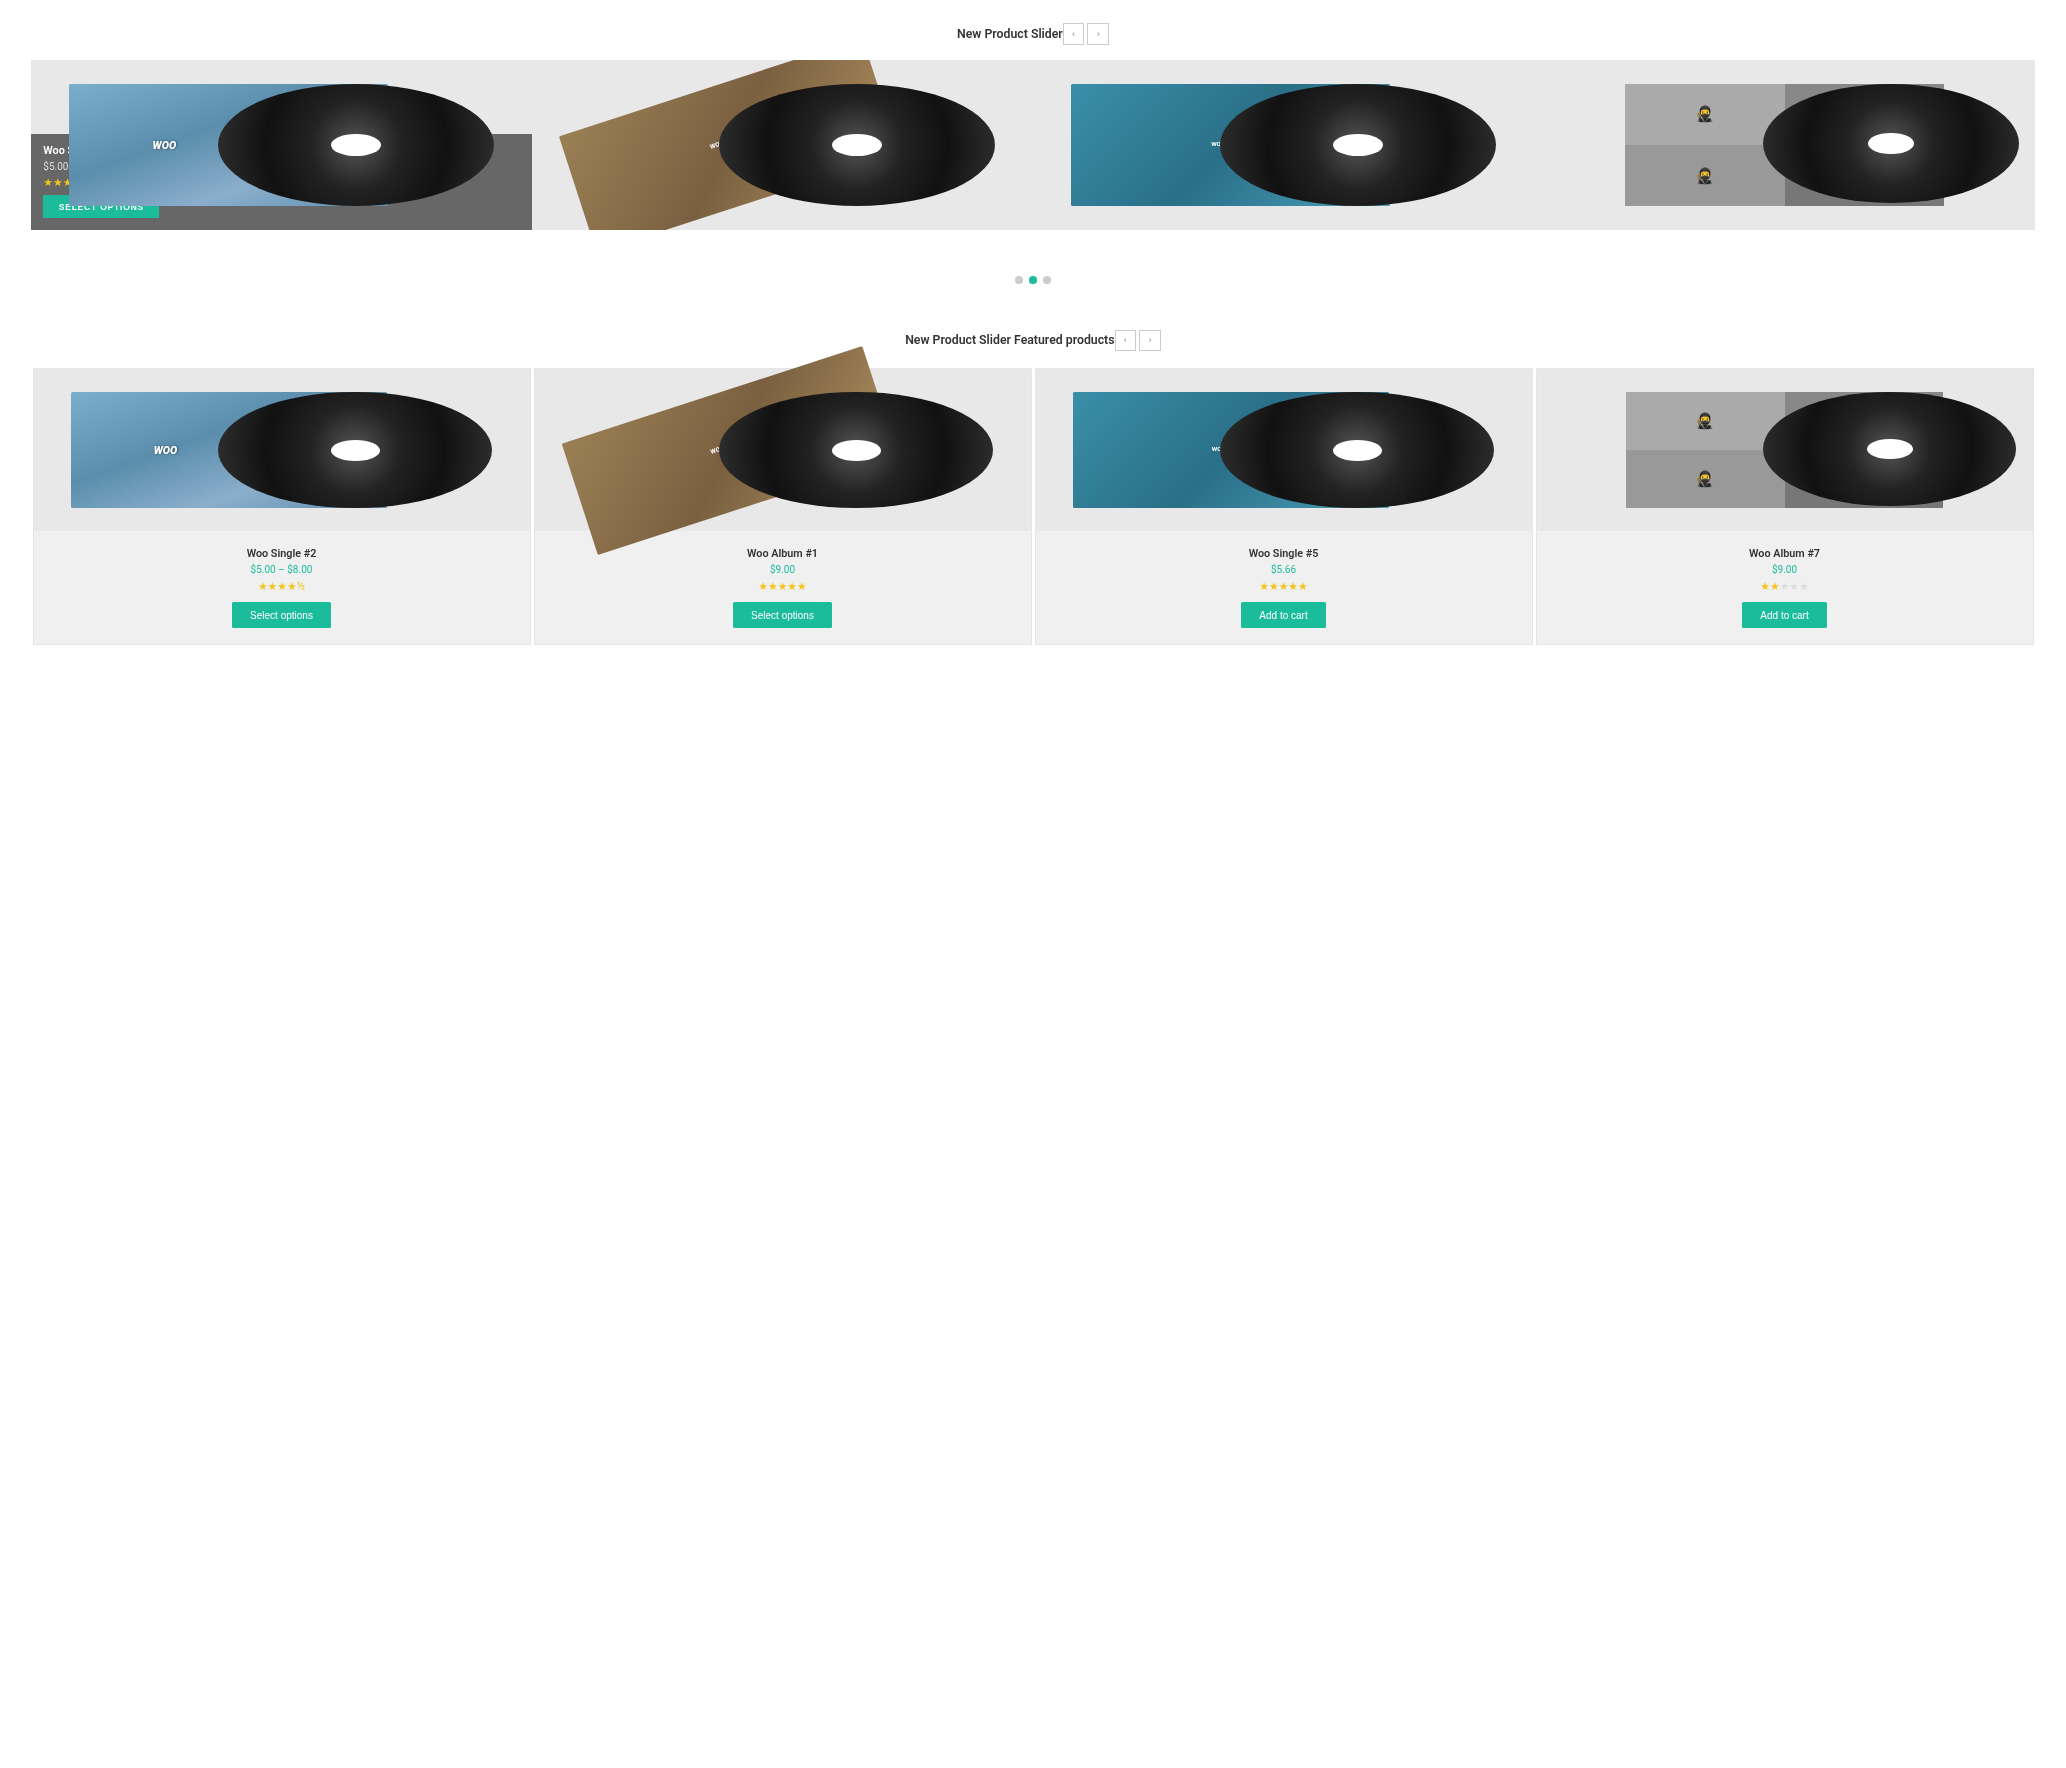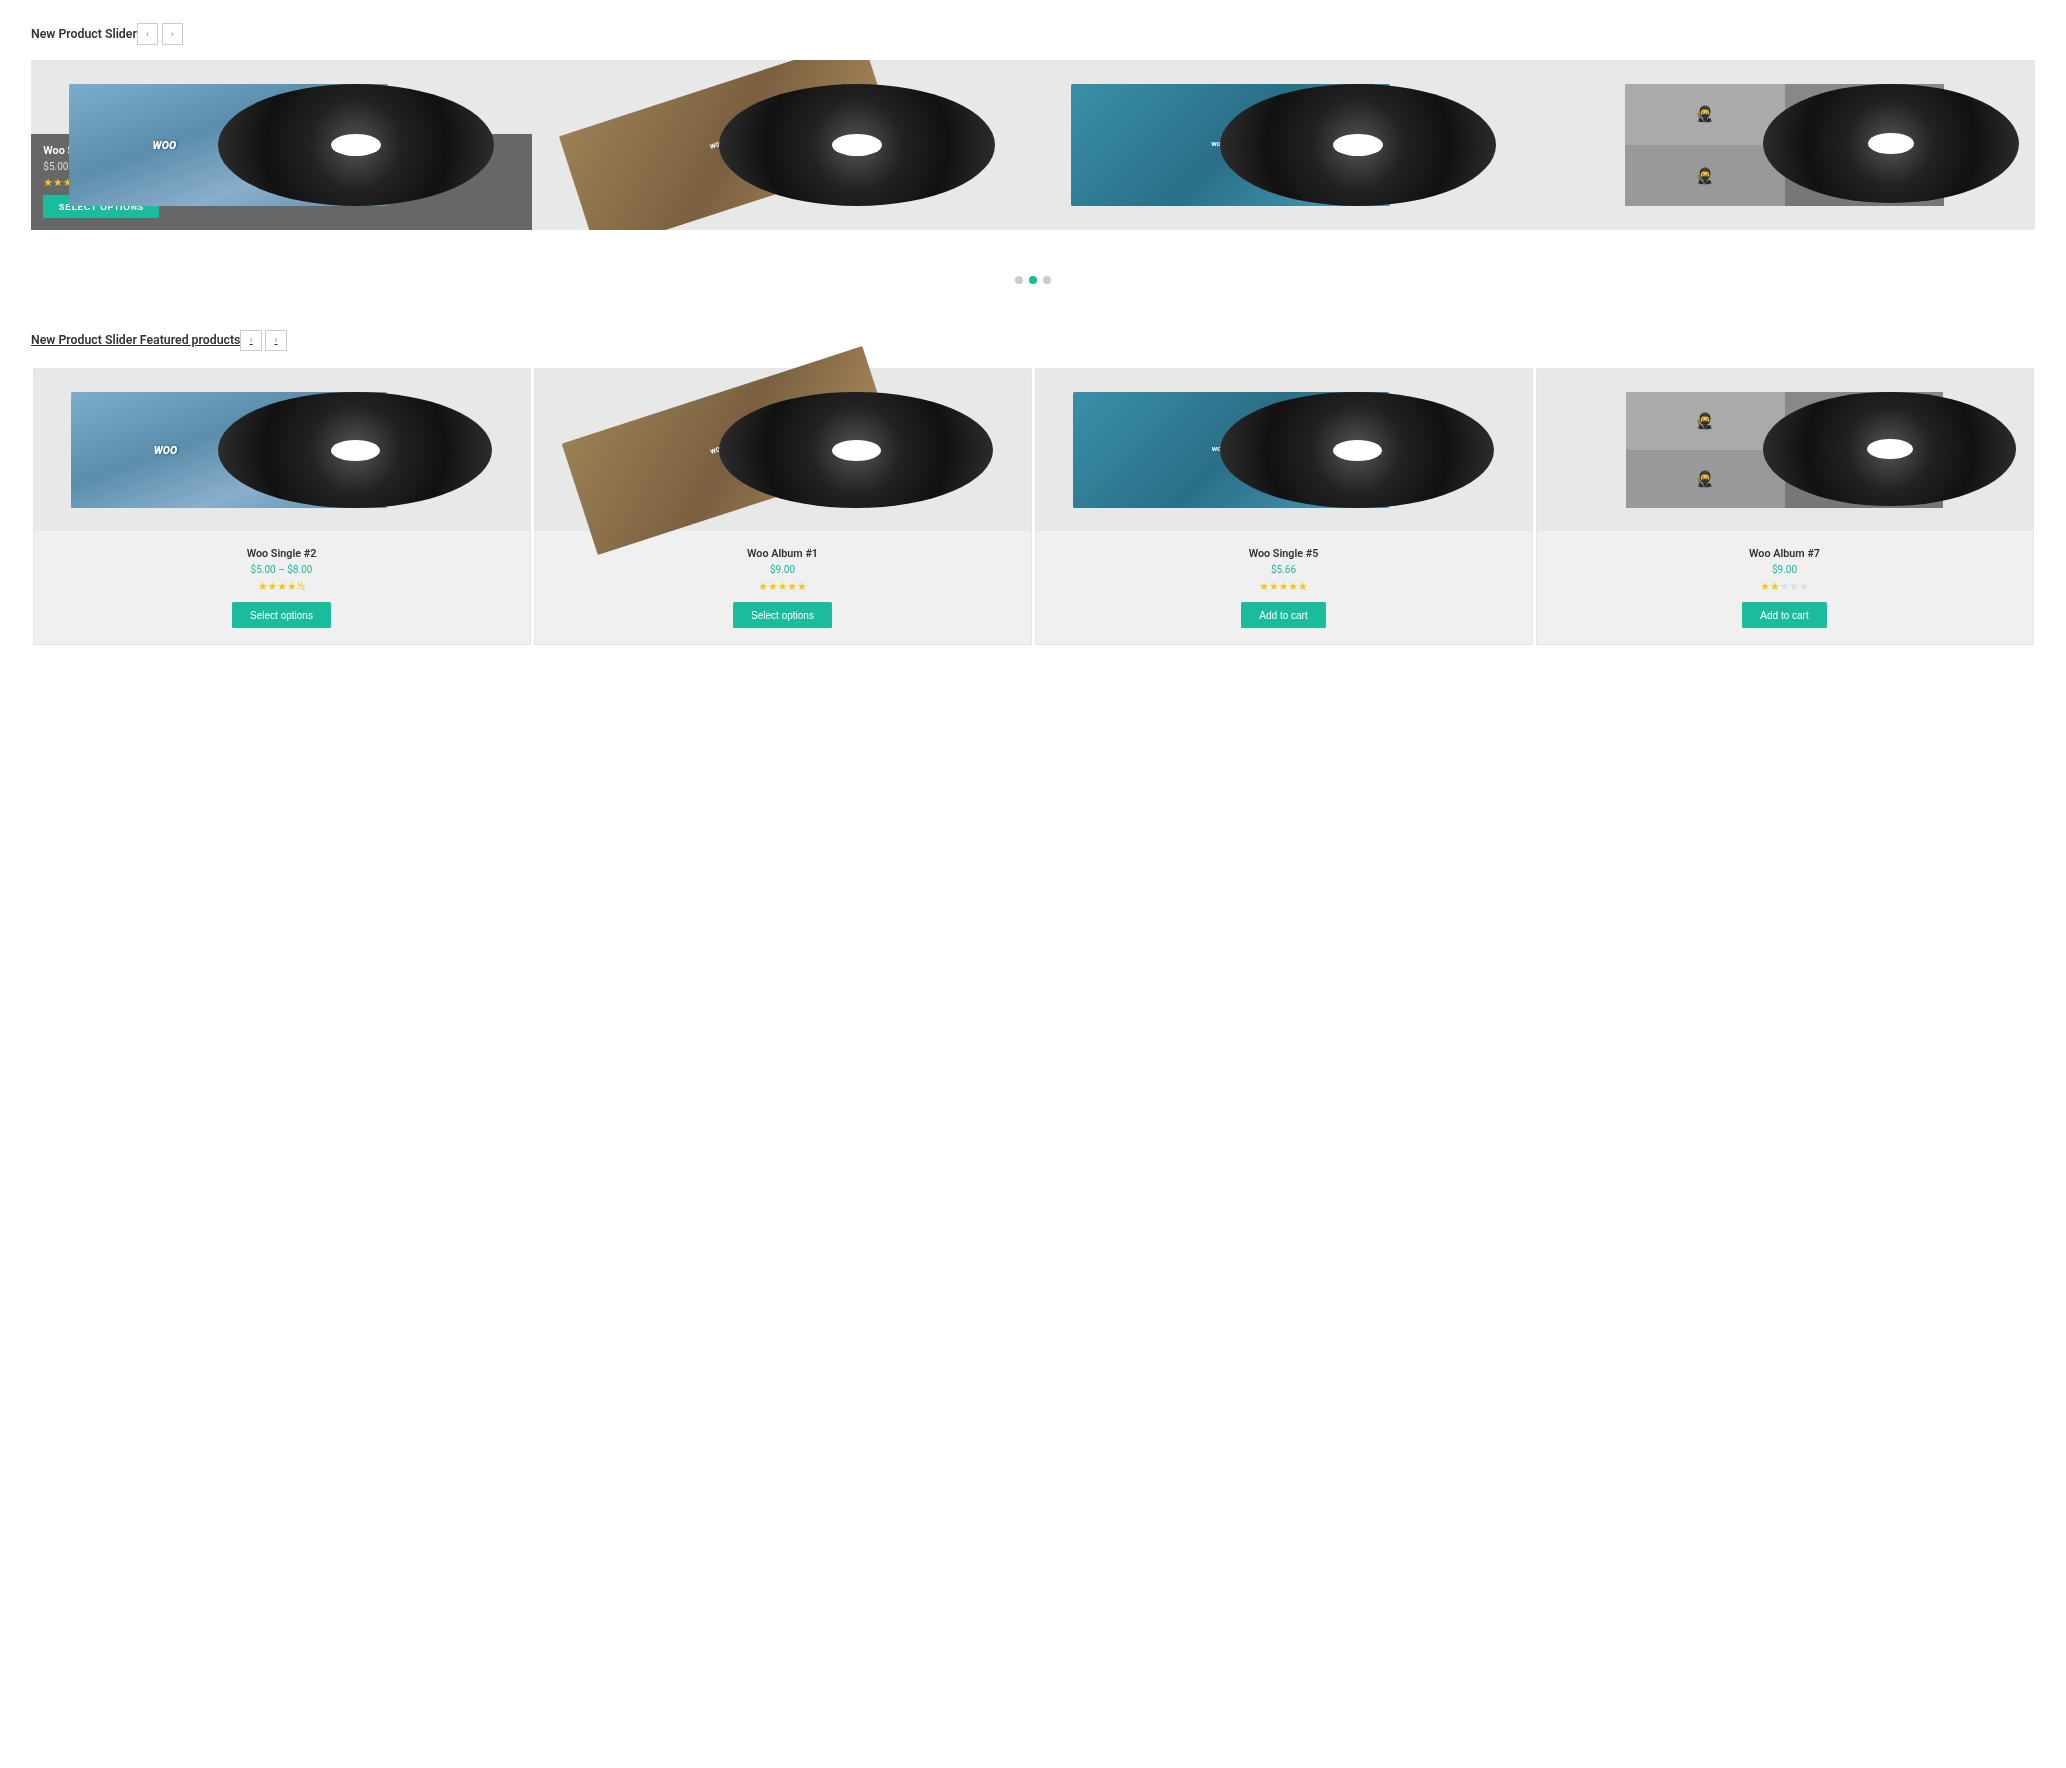--- a/index.html
+++ b/index.html
@@ -7,21 +7,21 @@
       font-family: -apple-system, BlinkMacSystemFont, 'Segoe UI', Roboto, sans-serif;
       background: #fff;
       color: #333;
       padding: 23px 31px;
     }
 
     
     .section-header {
       display: flex;
       align-items: center;
-      justify-content: flex-start;
+      justify-content: center;
       margin-bottom: 15.4px;
     }
     .section-title {
       font-size: 12.3px;
       font-weight: 600;
       color: #333;
     }
     .nav-arrows {
       display: flex;
       gap: 3.1px;
@@ -110,21 +110,21 @@
       width: 7.7px;
       height: 7.7px;
       border-radius: 50%;
       background: #ccc;
     }
     .dot.active {
       background: #1abc9c;
     }
 
     
-    .section2 { margin-top: 0; text-decoration: underline; }
+    .section2 { margin-top: 0; }
 
     
     .product-card-bottom {
       background: #f0f0f0;
       border: 0.8px solid #e5e5e5;
       display: flex;
       flex-direction: column;
       align-items: center;
       padding: 0 0 15.4px;
       margin: 1.5px;

